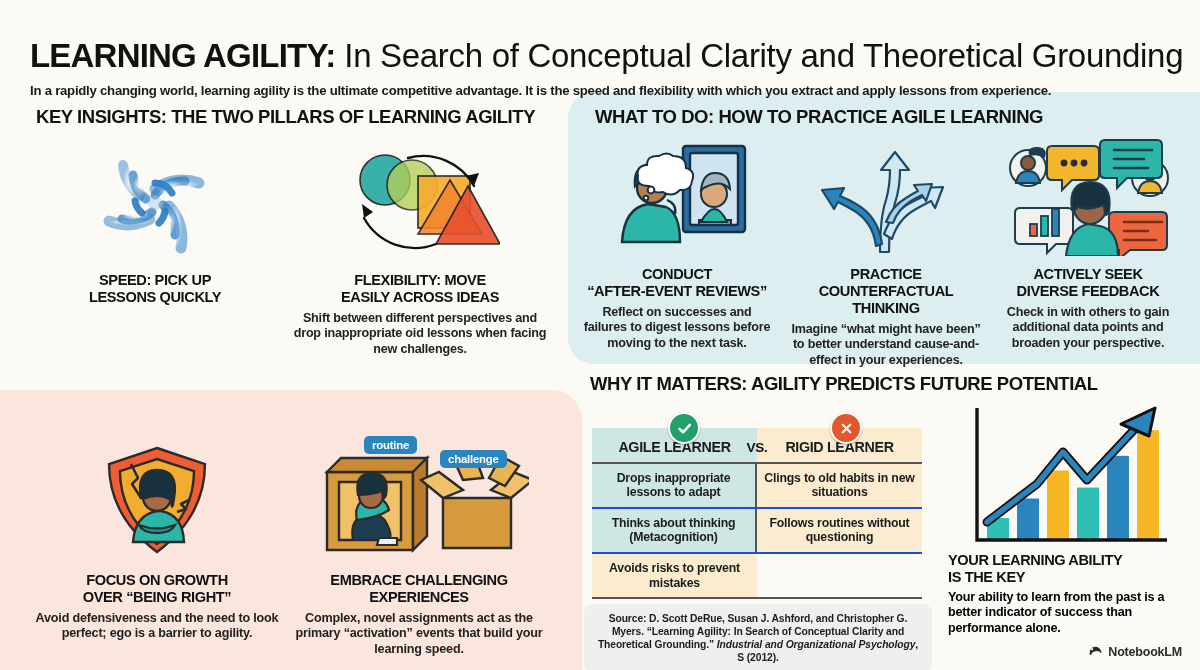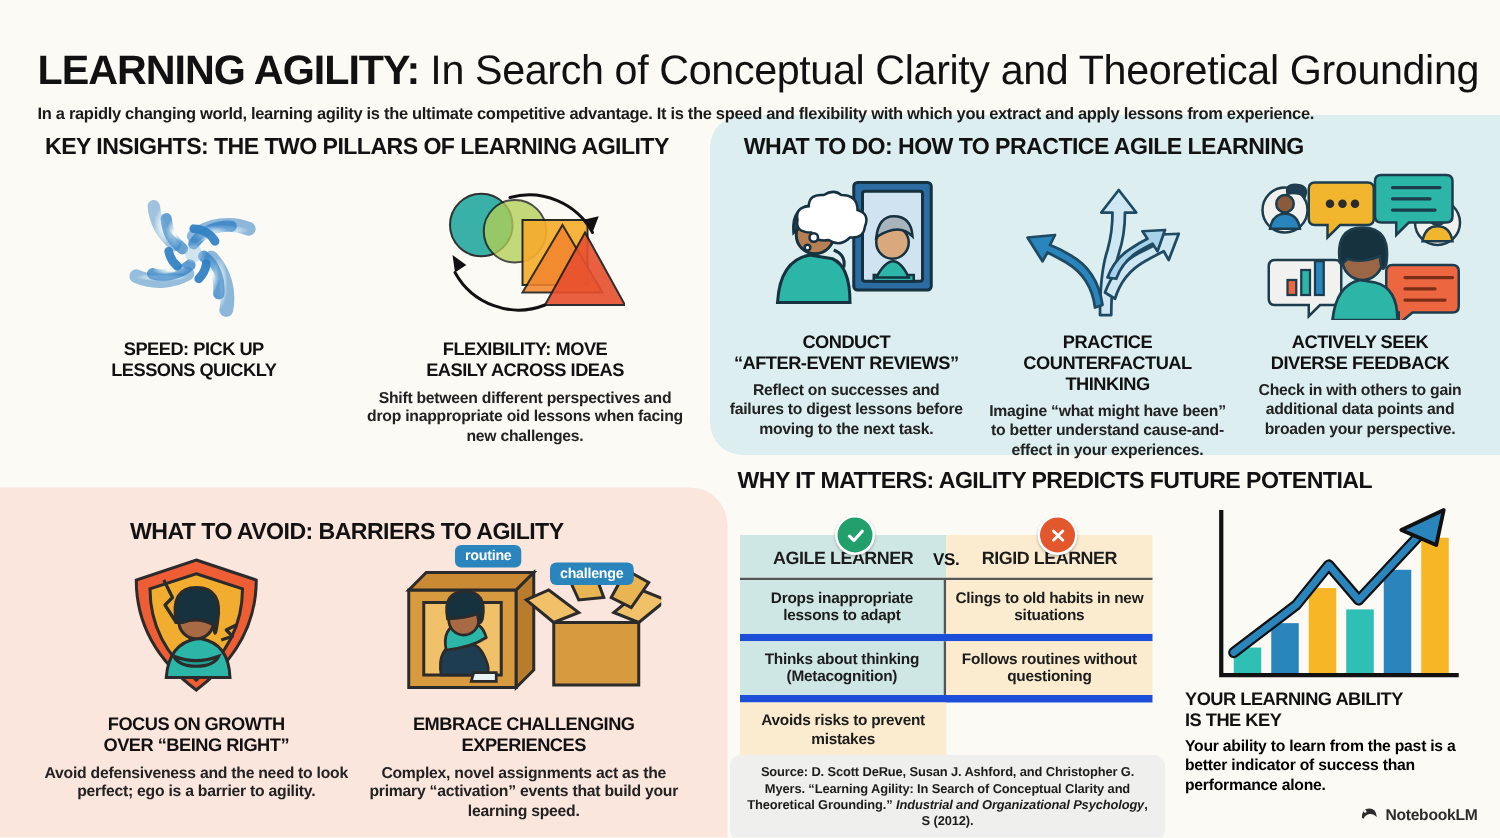--- a/index.html
+++ b/index.html
@@ -61,21 +61,21 @@
   .cmp-row { display: flex; }
   .cmp-cell {
     width: 50%; text-align: center; padding: 7px 6px;
     font-size: 12.3px; font-weight: 600; color: #1c1c1c; line-height: 14.6px;
     letter-spacing: -0.2px;
   }
   .cmp-head .cmp-cell { font-size: 14.3px; font-weight: 800; letter-spacing: -0.35px; padding: 12px 4px 7px; }
   .agile { background: #cfe7e4; }
   .rigid { background: #fbecd0; }
   .cmp-head { border-bottom: 2px solid #555; position: relative; }
-  .cmp-body .cmp-row { border-bottom: 6px solid #1d4ed8; }
+  .cmp-body .cmp-row { border-bottom: 2px solid #1d4ed8; }
   .cmp-body .cmp-row:last-child { border-bottom: 2px solid #555; }
   .cmp-body .cmp-cell.agile { border-right: 2px solid #555; }
   .vs {
     position: absolute; left: 50%; transform: translateX(-50%);
     bottom: 7px; font-size: 13.6px; font-weight: 800; color: #111;
     background: transparent; z-index: 4; letter-spacing: -0.3px;
   }
   .badge { position: absolute; top: -16px; width: 32px; height: 32px; border-radius: 50%;
            display:flex; align-items:center; justify-content:center; border: 2.5px solid #fff;
            box-shadow: 0 1px 2px rgba(0,0,0,.3); z-index: 5; }
@@ -257,21 +257,20 @@
           <path d="M64 120 q3-28 22-32 l12 2 q18 4 18 30z" fill="#2bb6a8"></path>
           <circle cx="88" cy="72" r="16" fill="#9b6645"></circle>
           <path d="M70 74 q-4-28 18-28 q23 0 19 29 q-4 10-5-6 q-16 6-26 2 q-3 4-6 3z" fill="#16323f"></path>
         </g>
       </svg>
     </div>
     <h3><span>ACTIVELY SEEK</span><br><span>DIVERSE FEEDBACK</span></h3>
     <p>Check in with others to gain additional data points and broaden your perspective.</p>
   </div>
 
-  <div class="sec-title" style="left:104px; top:414px;">WHAT TO AVOID: BARRIERS TO AGILITY</div>
 
   <div class="card" style="left:288px; top:440px; width:262px;">
     <div class="art" style="position:relative;">
       <svg width="220" height="122" viewBox="0 0 220 122" aria-hidden="true">
         <g stroke="#2b2b2b" stroke-width="2.4">
           <path d="M18 32 h86 v78 h-86z" fill="#d79a3f"></path>
           <path d="M18 32 l14-14 h86 l-14 14z" fill="#c98a33"></path>
           <path d="M104 32 l14-14 v78 l-14 14z" fill="#b87c2c"></path>
           <path d="M30 42 h62 v58 h-62z" fill="#f0c169"></path>
         </g>

